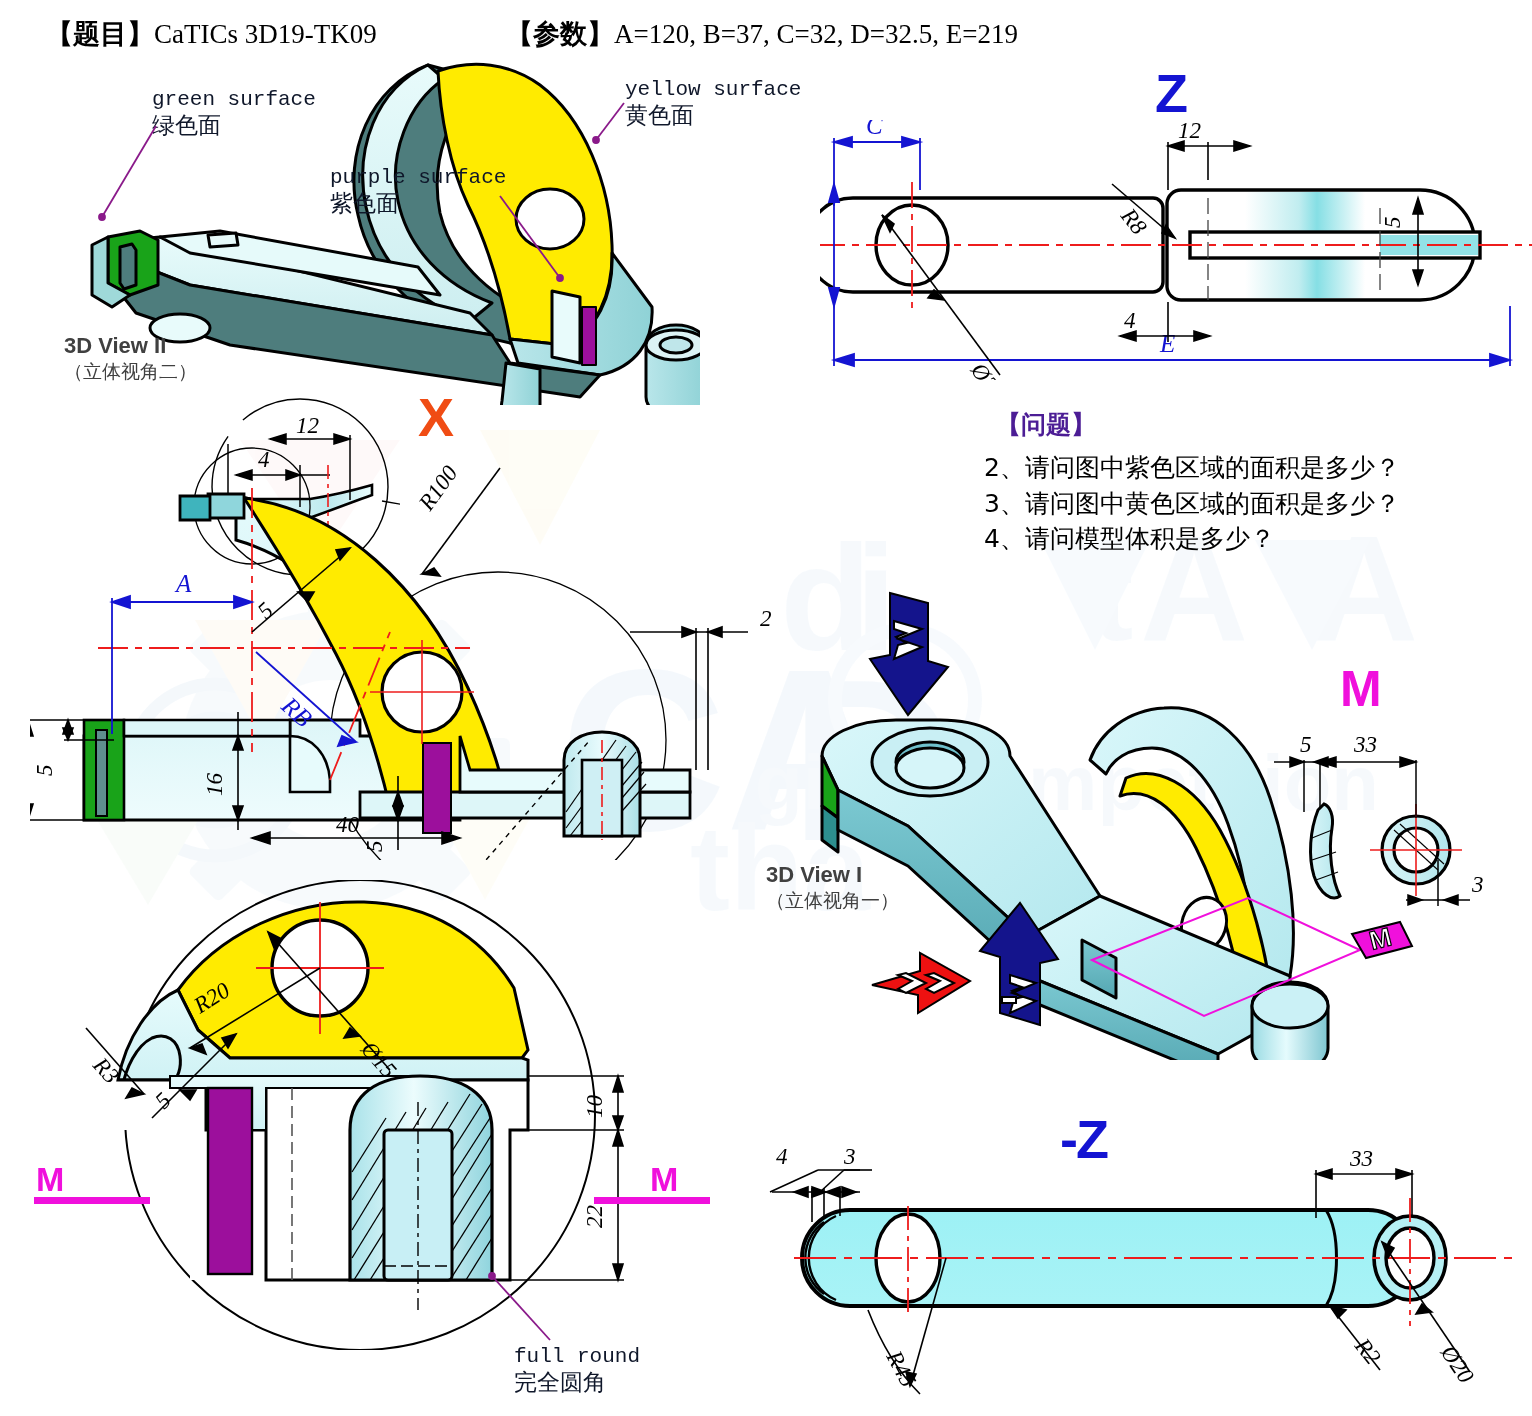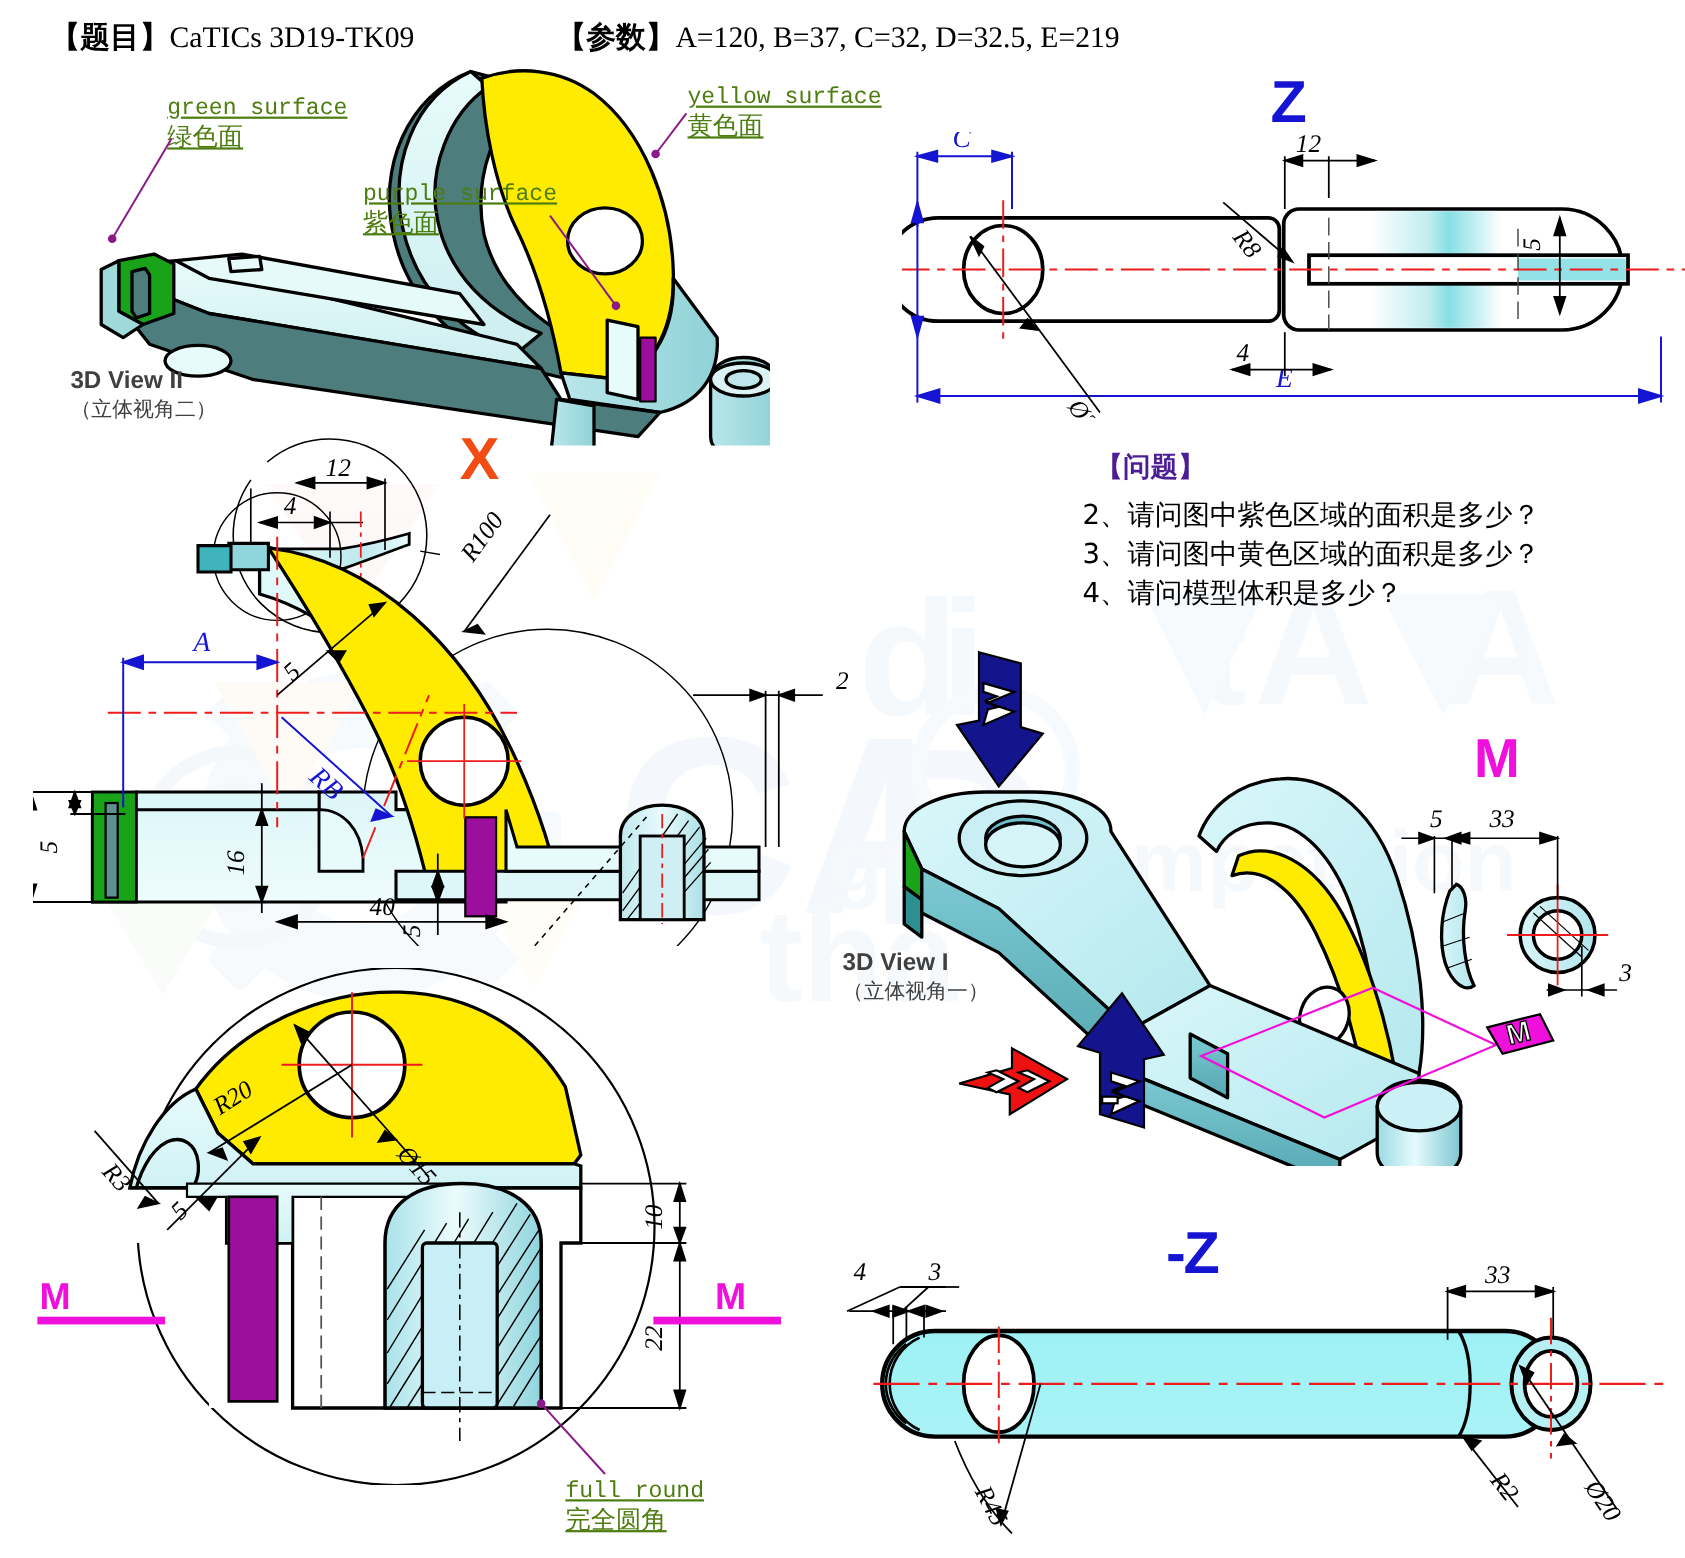--- a/index.html
+++ b/index.html
@@ -5,21 +5,21 @@
   html,body{margin:0;padding:0;background:#fff;}
   body{width:1532px;height:1416px;position:relative;overflow:hidden;
        font-family:"Liberation Serif", serif;}
   .abs{position:absolute;}
   svg{display:block;}
   #root{position:absolute;left:0;top:0;width:1532px;height:1416px;}
 
   
   .hdr{font-family:"Liberation Serif",serif;font-size:27px;color:#000;white-space:nowrap;}
   .hdr b{font-weight:bold;}
-  .annot{font-family:"Liberation Mono","DejaVu Sans Mono",monospace;font-size:21px;color:#4d7c0f;white-space:nowrap;line-height:1.15;text-decoration:underline;}
+  .annot{font-family:"Liberation Mono","DejaVu Sans Mono",monospace;font-size:21px;color:#0f172a;white-space:nowrap;line-height:1.15;}
   .annot .cn{font-family:"DejaVu Sans",sans-serif;font-size:23px;}
   .viewlabel{font-family:"Liberation Sans",sans-serif;font-size:22px;font-weight:bold;color:#404040;white-space:nowrap;}
   .viewlabel .cn{font-family:"DejaVu Sans",sans-serif;font-size:19px;font-weight:normal;display:block;}
   .qhdr{font-family:"DejaVu Sans",sans-serif;font-size:25px;color:#4c1d95;font-weight:bold;white-space:nowrap;}
   .qitem{font-family:"DejaVu Sans",sans-serif;font-size:25px;color:#000;white-space:nowrap;line-height:1.42;}
   .axZ{font-family:"Liberation Sans",sans-serif;font-weight:bold;font-size:54px;color:#1414d2;letter-spacing:-2px;}
   .axX{font-family:"Liberation Sans",sans-serif;font-weight:bold;font-size:54px;color:#f04c14;}
   .axM{font-family:"Liberation Sans",sans-serif;font-weight:bold;font-size:50px;color:#f010dc;}
   .mlbl{font-family:"Liberation Sans",sans-serif;font-weight:bold;font-size:34px;color:#f010dc;}
   .dim{font-family:"Liberation Serif",serif;font-style:italic;font-size:23px;fill:#000;}

